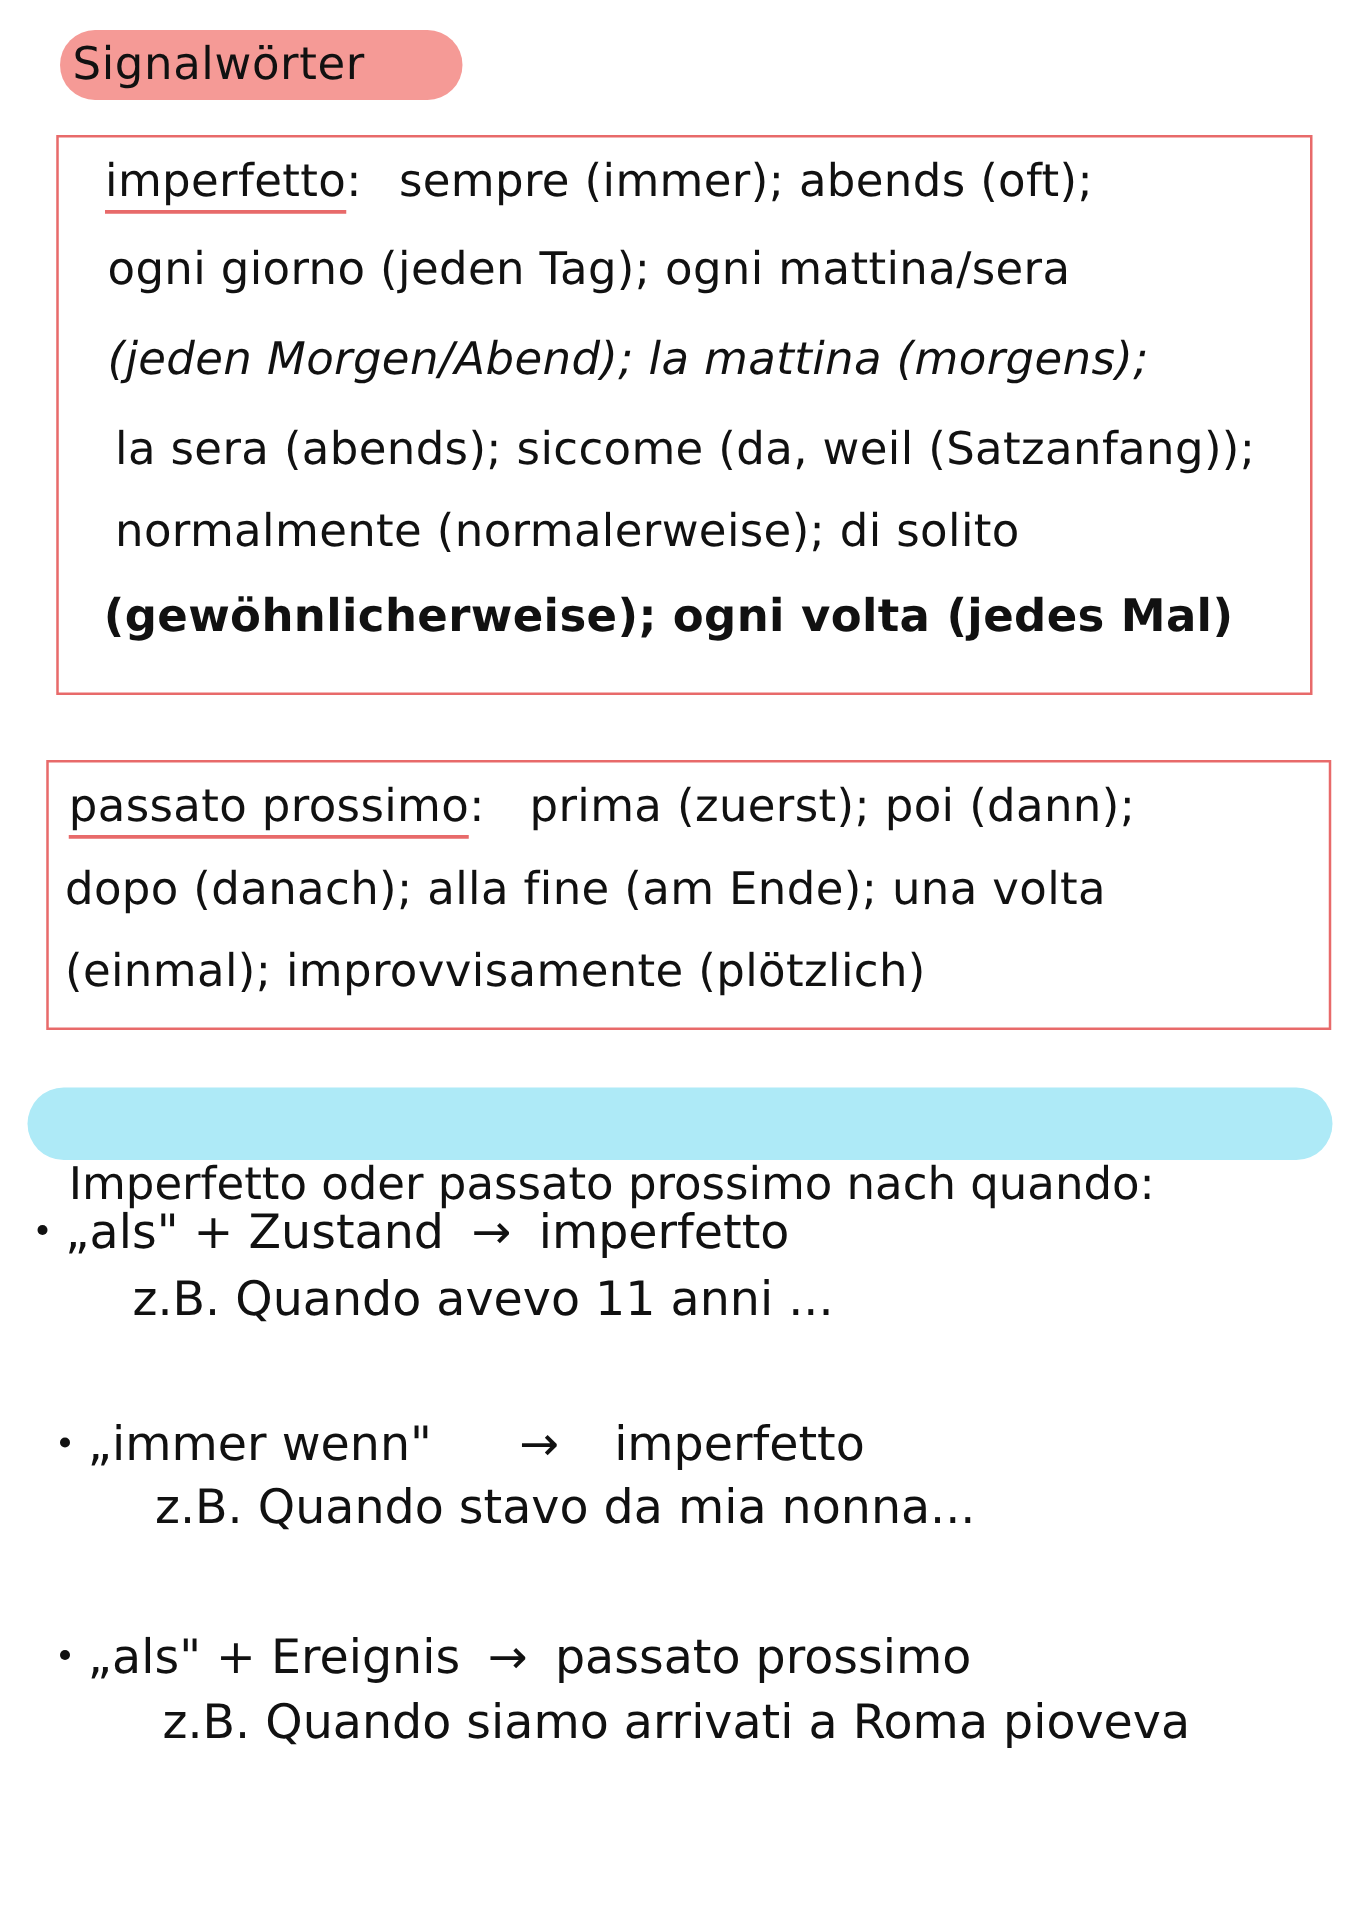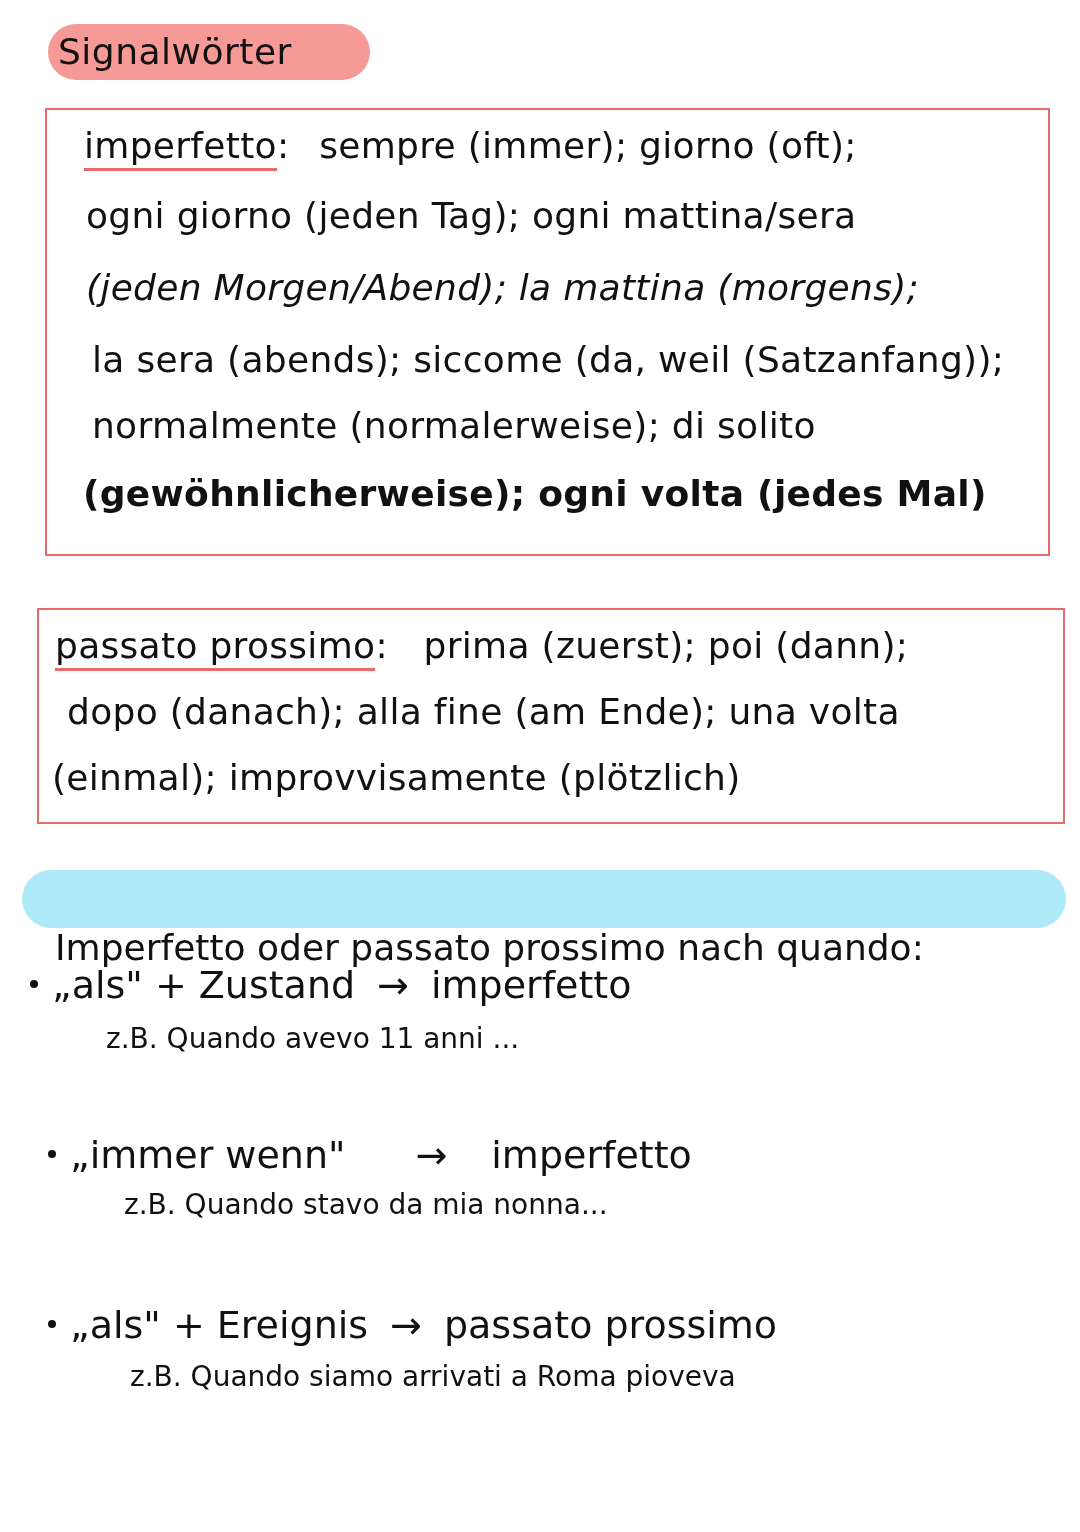--- a/index.html
+++ b/index.html
@@ -84,21 +84,21 @@
     }
     .rule {
       position: absolute;
       white-space: nowrap;
     }
     .rule-main {
       font-size: 38px;
       line-height: 46px;
     }
     .rule-example {
-      font-size: 28px;
+      font-size: 38px;
       line-height: 42px;
       text-align: center;
     }
     .bullet {
       display: inline-block;
       width: 8px;
       height: 8px;
       border-radius: 50%;
       background: #111111;
       vertical-align: middle;
@@ -113,34 +113,34 @@
   </style>
 </head>
 <body>
 
 <div class="title-pill"></div>
 <div class="title-text">Signalwörter</div>
 
 <div class="box box1"></div>
 <div class="line" style="left:84px; top:124px;">
   <span class="underlined">imperfetto</span><span>:</span>
-  <span style="margin-left:18px;">sempre (immer); giorno (oft);</span>
+  <span style="margin-left:18px;">sempre (immer); abends (oft);</span>
 </div>
 <div class="line" style="left:86px; top:194px;">ogni giorno (jeden Tag); ogni mattina/sera</div>
 <div class="line" style="left:86px; top:266px;font-style:italic;">(jeden Morgen/Abend); la mattina (morgens);</div>
 <div class="line" style="left:92px; top:338px;">la sera (abends); siccome (da, weil (Satzanfang));</div>
 <div class="line" style="left:92px; top:404px;">normalmente (normalerweise); di solito</div>
 <div class="line" style="left:83px; top:472px;font-weight:bold;">(gewöhnlicherweise); ogni volta (jedes Mal)</div>
 
 <div class="box box2"></div>
 <div class="line" style="left:55px; top:624px;">
   <span class="underlined">passato prossimo</span><span>:</span>
   <span style="margin-left:24px;">prima (zuerst); poi (dann);</span>
 </div>
-<div class="line" style="left:67px; top:690px;text-align:center;">dopo (danach); alla fine (am Ende); una volta</div>
+<div class="line" style="left:52px; top:690px;text-align:center;">dopo (danach); alla fine (am Ende); una volta</div>
 <div class="line" style="left:52px; top:756px;text-align:right;">(einmal); improvvisamente (plötzlich)</div>
 
 <div class="section-pill"></div>
 <div class="section-text">Imperfetto oder passato prossimo nach quando:</div>
 
 <div class="rule rule-main" style="left:30px; top:962px;">
   <span class="bullet"></span><span>„als" + Zustand</span><span class="arrow">→</span><span>imperfetto</span>
 </div>
 <div class="rule rule-example" style="left:106px; top:1018px;">z.B. Quando avevo 11 anni ...</div>
 

